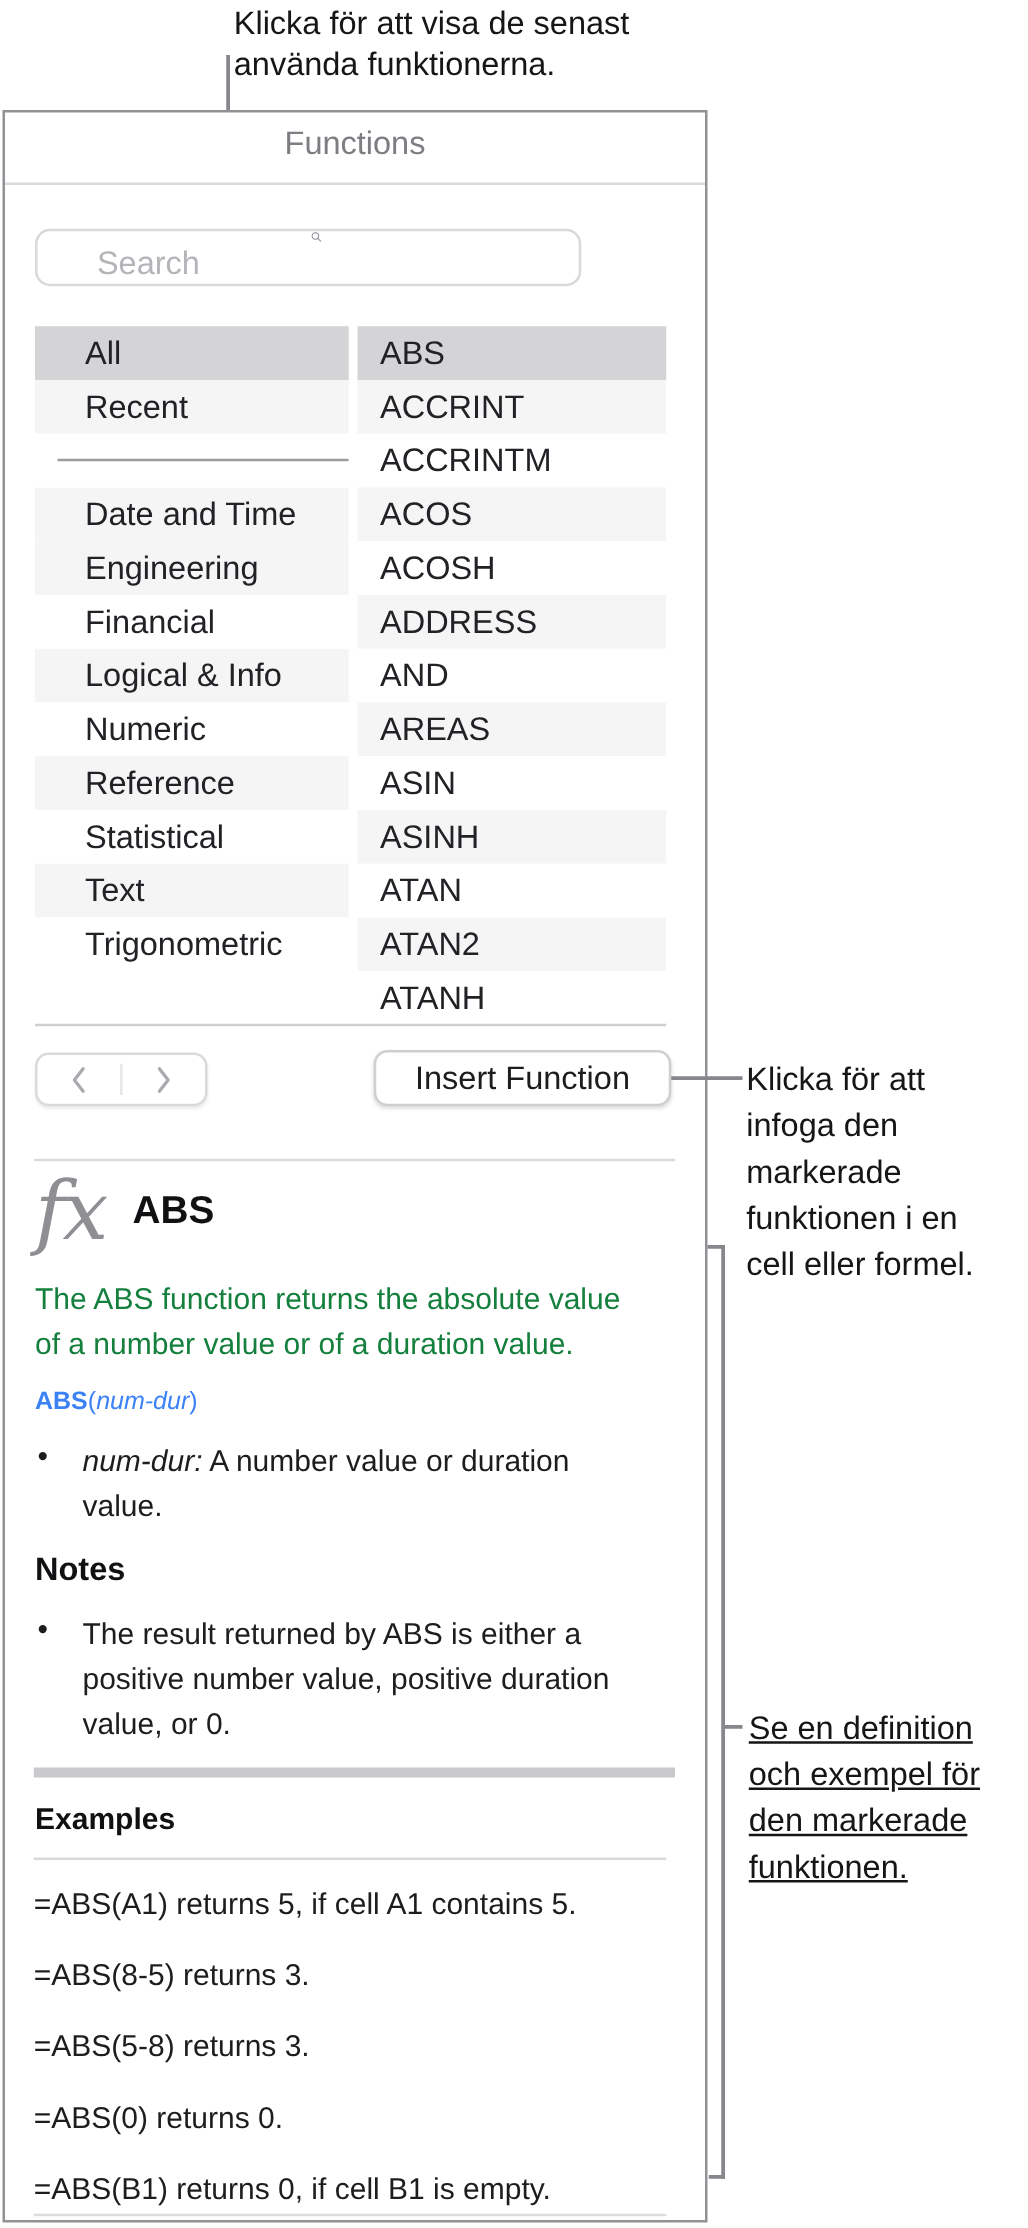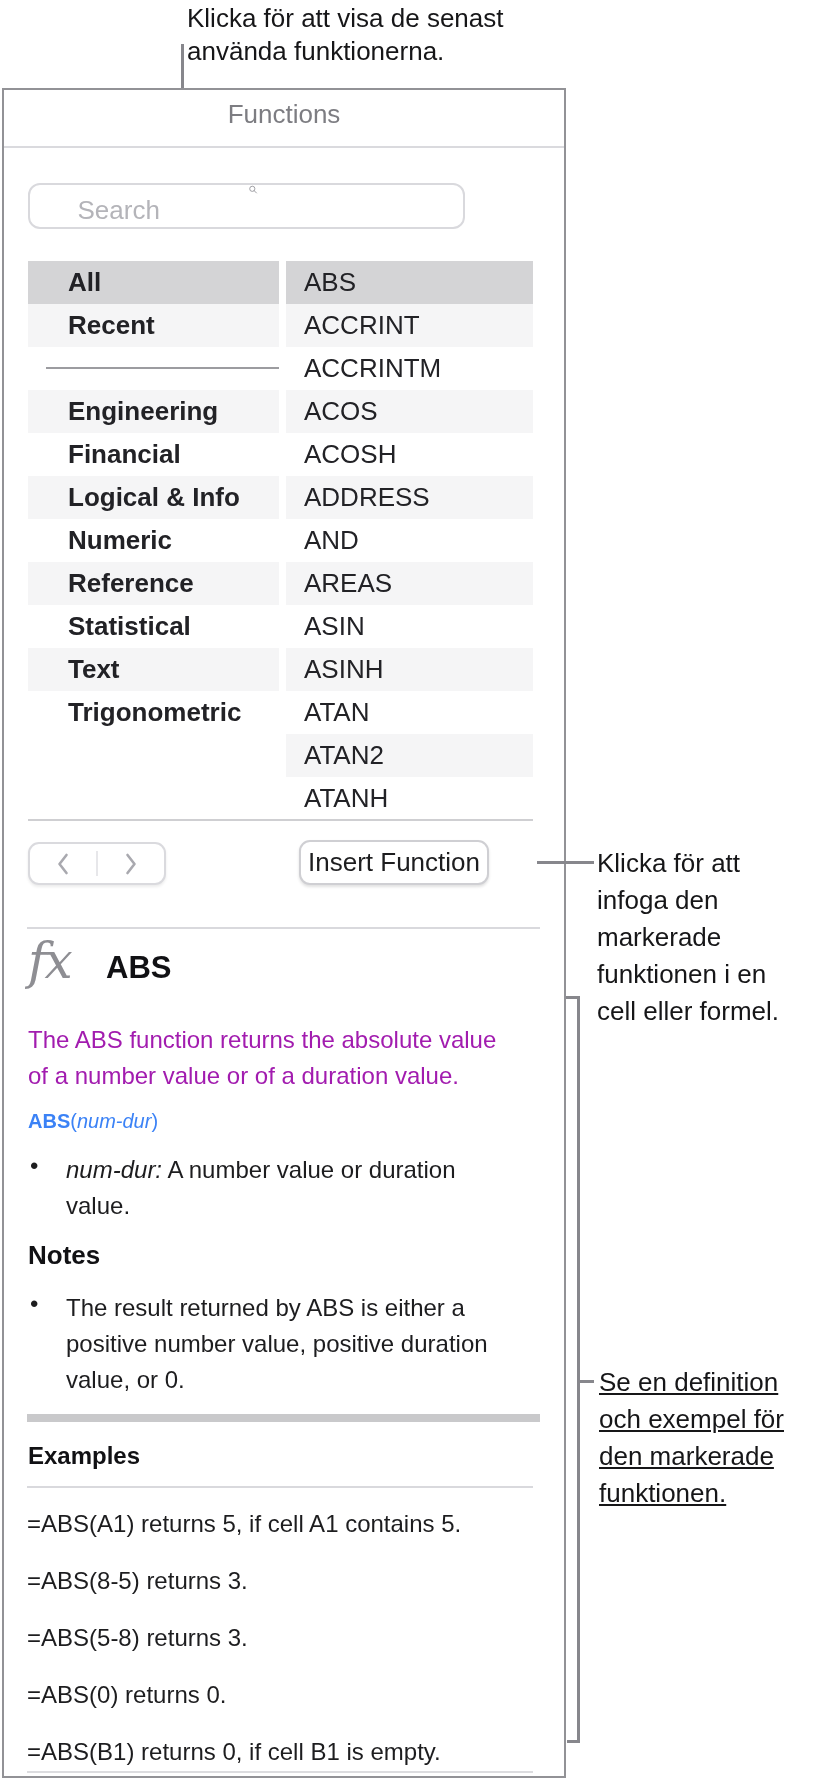--- a/index.html
+++ b/index.html
@@ -23,49 +23,49 @@
 
   .search{position:absolute;left:28px;top:183px;width:437px;height:46px;box-sizing:border-box;
           border:2px solid #d9d9dd;border-radius:12px;display:flex;align-items:center;
           padding-left:12px;background:#fff;flex-direction:column;}
   .search input{border:none;outline:none;font-size:26px;width:360px;margin-left:10px;
                 font-family:"Liberation Sans",sans-serif;color:#1d1d1f;background:transparent;}
   .search input::placeholder{color:#b4b4b9;}
 
   
   .col{position:absolute;top:261px;}
-  .col-cat{left:28px;width:251px;font-weight:bold;}
+  .col-cat{left:28px;width:251px;}
   .col-fn{left:286px;width:247px;}
   .row{height:43px;line-height:43px;font-size:26px;color:#222226;overflow:hidden;}
   .col-cat .row{padding-left:40px;}
   .col-fn .row{padding-left:18px;}
   .row-sel{background:#d4d4d6;}
   .row-shade{background:#f5f5f6;}
   .row-plain{background:#ffffff;}
   .slot-divider{background:#ffffff;position:relative;}
   .recent-divider{position:absolute;left:18px;top:20px;width:233px;height:2px;background:#9c9ca0;}
   .table-bottom{position:absolute;left:28px;top:819px;width:505px;height:2px;background:#cfcfd2;}
 
   
   .navseg{position:absolute;left:28px;top:842px;width:138px;height:43px;box-sizing:border-box;
           border:2px solid #dadade;border-radius:11px;background:#fff;display:flex;
           box-shadow:0 2px 3px rgba(0,0,0,0.08);}
   .navhalf{flex:1;display:flex;align-items:center;justify-content:center;cursor:default;}
   .navdiv{width:2px;height:25px;background:#e7e7ea;align-self:center;}
-  .btn-insert{position:absolute;left:299px;top:840px;width:190px;height:45px;box-sizing:border-box;
+  .btn-insert{position:absolute;left:299px;top:840px;width:238px;height:45px;box-sizing:border-box;
               border:2px solid #cfcfd3;border-radius:11px;background:#fff;font-size:26px;color:#1d1d1f;
               display:flex;align-items:center;justify-content:center;
               box-shadow:0 2px 3px rgba(0,0,0,0.12);font-family:"Liberation Sans",sans-serif;}
   .btn-sep{position:absolute;left:27px;top:927px;width:513px;height:2px;background:#d9d9dd;}
 
   
   .fx{position:absolute;left:28px;top:932px;font-family:"DejaVu Serif",serif;font-style:italic;
-      font-size:50px;color:#8e8e93;letter-spacing:-2px;}
+      font-size:65px;color:#8e8e93;letter-spacing:-2px;}
   .fn-name{position:absolute;left:106px;top:950px;font-size:31px;font-weight:bold;color:#111114;}
-  .doc-text{position:absolute;left:28px;font-size:24px;line-height:36px;color:#a21caf;white-space:pre-line;}
+  .doc-text{position:absolute;left:28px;font-size:24px;line-height:36px;color:#15803d;white-space:pre-line;}
   .desc{top:1022px;width:515px;}
   .syntax{position:absolute;left:28px;top:1110px;font-size:20px;color:#3b82f6;}
   .syntax .b{font-weight:bold;}
   .syntax .i{font-style:italic;}
   .bullet-row{position:absolute;left:28px;width:500px;}
   .bullet-dot{position:absolute;left:2px;top:0;font-size:24px;}
   .bullet-text{display:block;margin-left:38px;font-size:24px;line-height:36px;white-space:pre-line;}
   .bullet-text .i{font-style:italic;}
   .b1{top:1152px;}
   .b2{top:1290px;}
@@ -96,20 +96,21 @@
     </svg>
     <input type="text" placeholder="Search" style="">
   </div>
 
   <div class="col col-cat" id="col-cat">
       <div class="row row-sel">All</div>
       <div class="row row-shade">Recent</div>
       <div class="row slot-divider">
         <div class="recent-divider"></div>
       </div>
+      <div class="row row-shade">Date and Time</div>
       <div class="row row-shade">Engineering</div>
       <div class="row row-plain">Financial</div>
       <div class="row row-shade">Logical &amp; Info</div>
       <div class="row row-plain">Numeric</div>
       <div class="row row-shade">Reference</div>
       <div class="row row-plain">Statistical</div>
       <div class="row row-shade">Text</div>
       <div class="row row-plain">Trigonometric</div>
     </div>
   <div class="col col-fn" id="col-fn">

